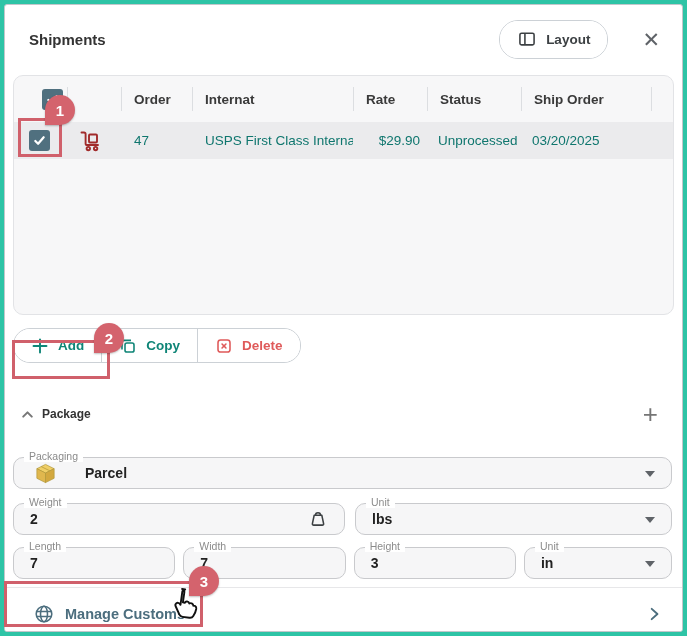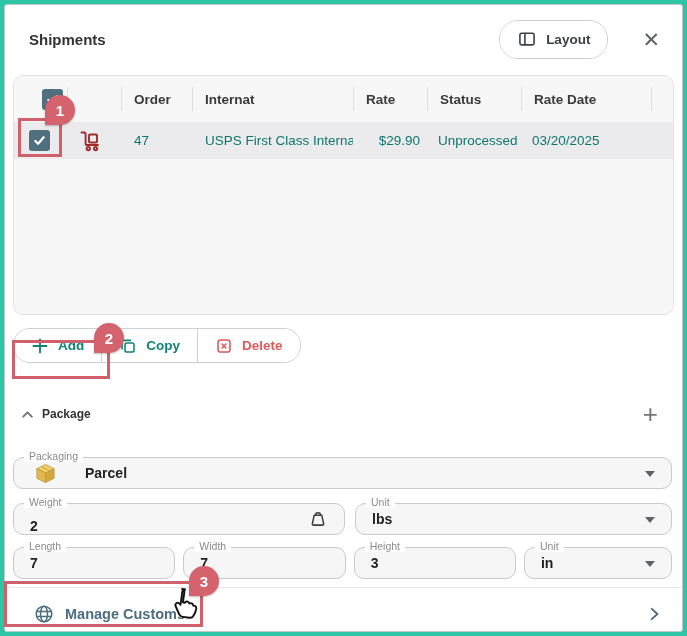--- a/index.html
+++ b/index.html
@@ -44,21 +44,21 @@
   .frow { display:flex; gap:10px; margin:14px 10px 0 8px; }
   .frow.first { margin-top:24px; }
   .frow.dims { gap:8px; margin-top:12px; }
   .field { position:relative; height:32px; background:#f6f6f7; border:1px solid #c9cacd; border-radius:10px; box-sizing:border-box; display:flex; align-items:center; flex:1; cursor:pointer; }
   .flabel { position:absolute; top:-8px; left:10px; font-size:10.5px; color:#8b8b8b; background:#fff; padding:0 5px; white-space:nowrap; }
   .fvalue { font-size:14px; font-weight:bold; color:#222; padding-left:16px; }
   .pkgicon { margin-left:20px; display:flex; }
   .pkgicon + .fvalue { padding-left:28px; }
   .arrow { position:absolute; right:16px; top:50%; margin-top:-2px; width:0; height:0; border-left:5px solid transparent; border-right:5px solid transparent; border-top:6px solid #5f6368; }
   .weight-ic { position:absolute; right:15px; top:50%; transform:translateY(-50%); display:flex; }
-  .f-weight { flex:0 0 332px;align-items:flex-end; }
+  .f-weight { flex:0 0 332px; }
   .f-dimunit { flex:0 0 148px; }
 
   
   .customs { position:relative; margin-top:8px; border-top:1px solid #e7e7e9; height:52px; display:flex; align-items:center; padding-left:28px; cursor:pointer; background:#fff; }
   .customs-label { margin-left:10px; font-size:14.5px; font-weight:bold; color:#4c6e7e; }
   .customs-chev { position:absolute; right:20px; display:flex; }
 
   
   .overlay { position:absolute; inset:0; pointer-events:none; z-index:10; }
   .annbox { position:absolute; border:3px solid #d0606b; box-sizing:border-box; }
@@ -100,21 +100,21 @@
             <svg width="13" height="13" viewBox="0 0 14 14" fill="none" stroke="#fff" stroke-width="2.4" stroke-linecap="round" stroke-linejoin="round">
                 <polyline points="2.5,7.5 5.5,10.5 11.5,3.5"></polyline>
               </svg>
           </span>
         </div>
         <div class="th sep"></div>
         <div class="th sep">Order</div>
         <div class="th sep">Internat</div>
         <div class="th sep">Rate</div>
         <div class="th sep">Status</div>
-        <div class="th sep">Rate Date</div>
+        <div class="th sep">Ship Order</div>
         <div class="th sep"></div>
       </div>
       <div class="trow">
         <div class="cell" style="padding-left:0">
           <span class="cb">
             <svg width="13" height="13" viewBox="0 0 14 14" fill="none" stroke="#fff" stroke-width="2.4" stroke-linecap="round" stroke-linejoin="round">
                 <polyline points="2.5,7.5 5.5,10.5 11.5,3.5"></polyline>
               </svg>
           </span>
         </div>

